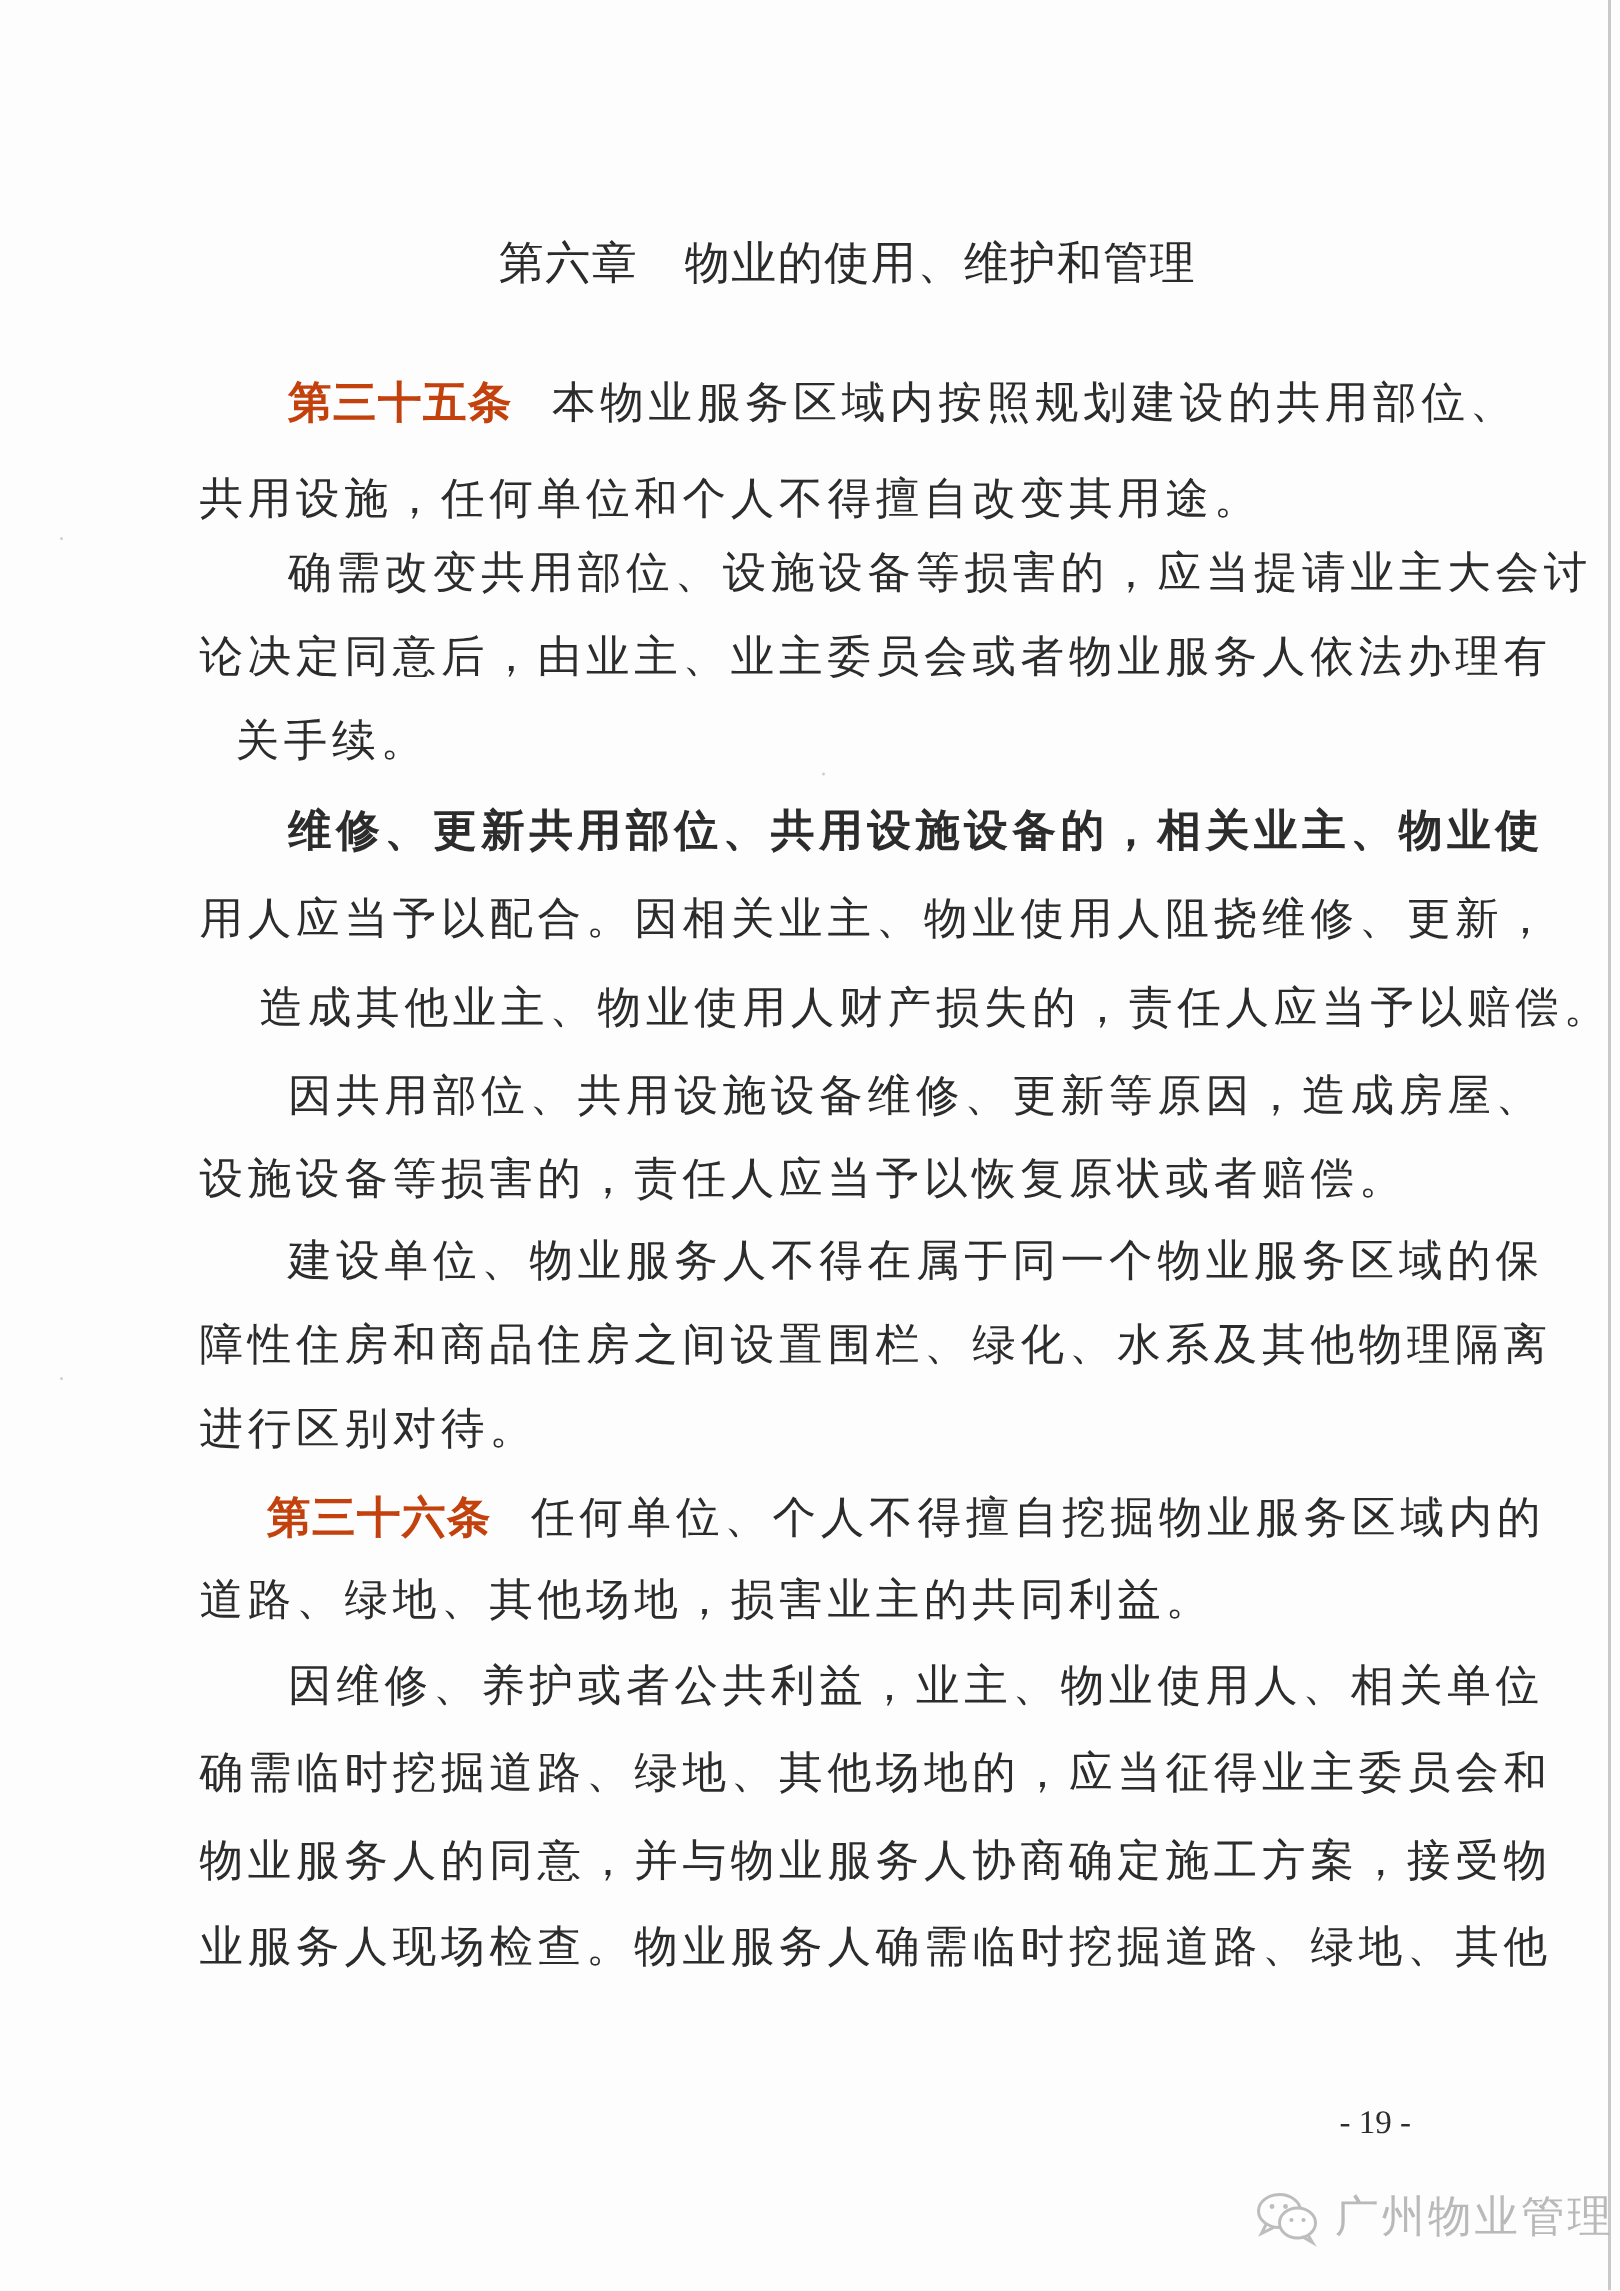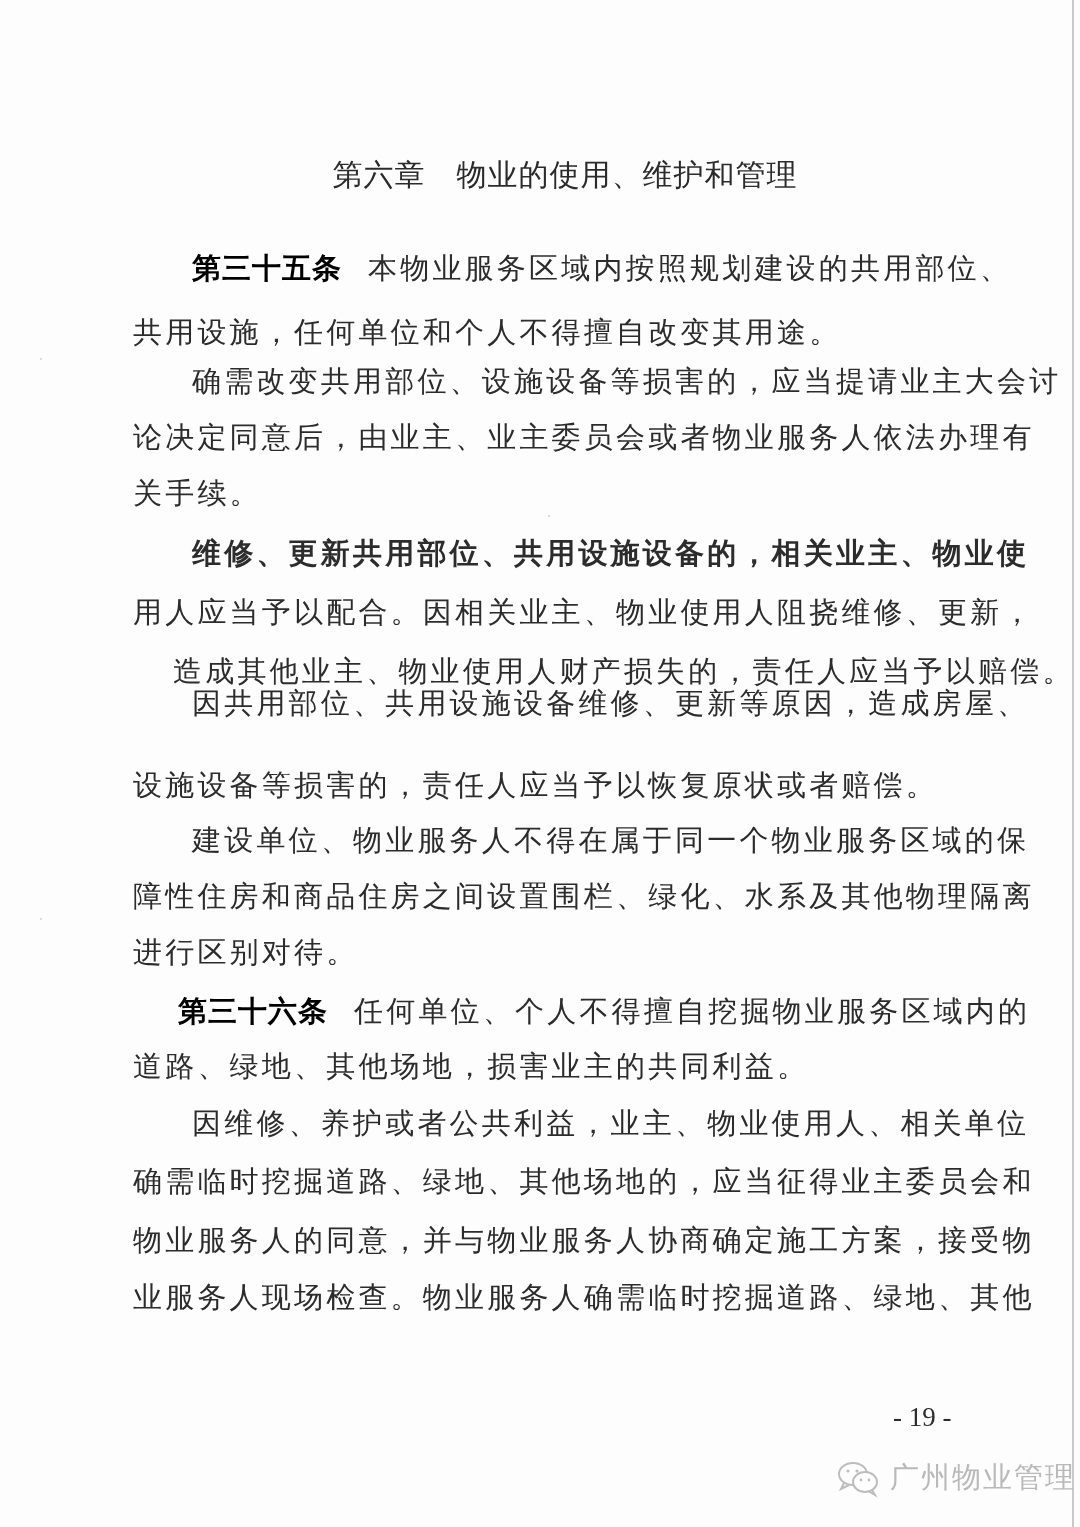--- a/index.html
+++ b/index.html
@@ -50,30 +50,30 @@
     line-height: 40px;
     height: 40px;
     letter-spacing: 3.2px;
     white-space: nowrap;
     color: #2c2c2c;
   }
   .line.indent { left: 192px; }
   .article-no {
     font-family: "DejaVu Sans", "Liberation Sans", sans-serif;
     font-weight: bold;
-    color: #000000;
+    color: #c2410c;
     letter-spacing: 1px;
     margin-right: 26px;
   }
   .page-number {
     position: absolute;
     top: 1402px;
     left: 893px;
     font-family: "Liberation Serif", "DejaVu Serif", serif;
-    font-size: 27px;
+    font-size: 22px;
     color: #2d2d2d;
     white-space: pre;
     text-align: right;
   }
   .watermark {
     position: absolute;
     top: 1458px;
     left: 836px;
     display: flex;
     align-items: center;
@@ -107,27 +107,27 @@
   <div class="speck" style="left:40px;top:358px;"></div>
   <div class="speck" style="left:40px;top:918px;"></div>
 
   <div class="chapter-title">第六章　物业的使用、维护和管理</div>
 
   <div class="line indent" style="top:248px;"><span class="article-no">第三十五条</span><span>本物业服务区域内按照规划建设的共用部位、</span></div>
   <div class="line" style="top:315px;font-family:Liberation Mono, monospace;">共用设施，任何单位和个人不得擅自改变其用途。</div>
 
   <div class="line indent" style="top:361px;">确需改变共用部位、设施设备等损害的，应当提请业主大会讨</div>
   <div class="line" style="top:417px;">论决定同意后，由业主、业主委员会或者物业服务人依法办理有</div>
-  <div class="line" style="top:473px;">关手续。</div>
+  <div class="line" style="top:473px;margin-left:24px;">关手续。</div>
 
   <div class="line indent" style="top:533px;font-weight:bold;">维修、更新共用部位、共用设施设备的，相关业主、物业使</div>
   <div class="line" style="top:592px;">用人应当予以配合。因相关业主、物业使用人阻挠维修、更新，</div>
   <div class="line" style="top:651px;margin-left:40px;">造成其他业主、物业使用人财产损失的，责任人应当予以赔偿。</div>
 
-  <div class="line indent" style="top:683px;">因共用部位、共用设施设备维修、更新等原因，造成房屋、</div>
+  <div class="line indent" style="top:710px;">因共用部位、共用设施设备维修、更新等原因，造成房屋、</div>
   <div class="line" style="top:765px;">设施设备等损害的，责任人应当予以恢复原状或者赔偿。</div>
 
   <div class="line indent" style="top:820px;">建设单位、物业服务人不得在属于同一个物业服务区域的保</div>
   <div class="line" style="top:876px;">障性住房和商品住房之间设置围栏、绿化、水系及其他物理隔离</div>
   <div class="line" style="top:932px;">进行区别对待。</div>
 
   <div class="line" style="top:1046px;">道路、绿地、其他场地，损害业主的共同利益。</div>
   <div class="line" style="top:991px;left:178px;"><span class="article-no">第三十六条</span><span>任何单位、个人不得擅自挖掘物业服务区域内的</span></div>
 
   <div class="line indent" style="top:1103px;">因维修、养护或者公共利益，业主、物业使用人、相关单位</div>

